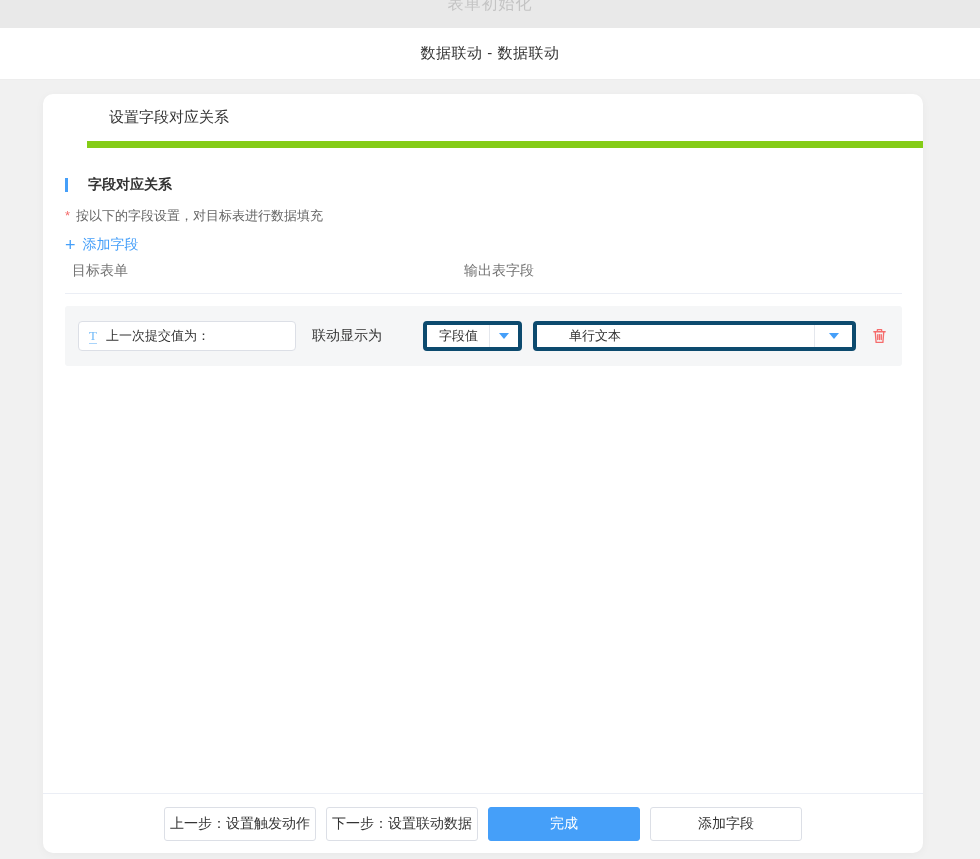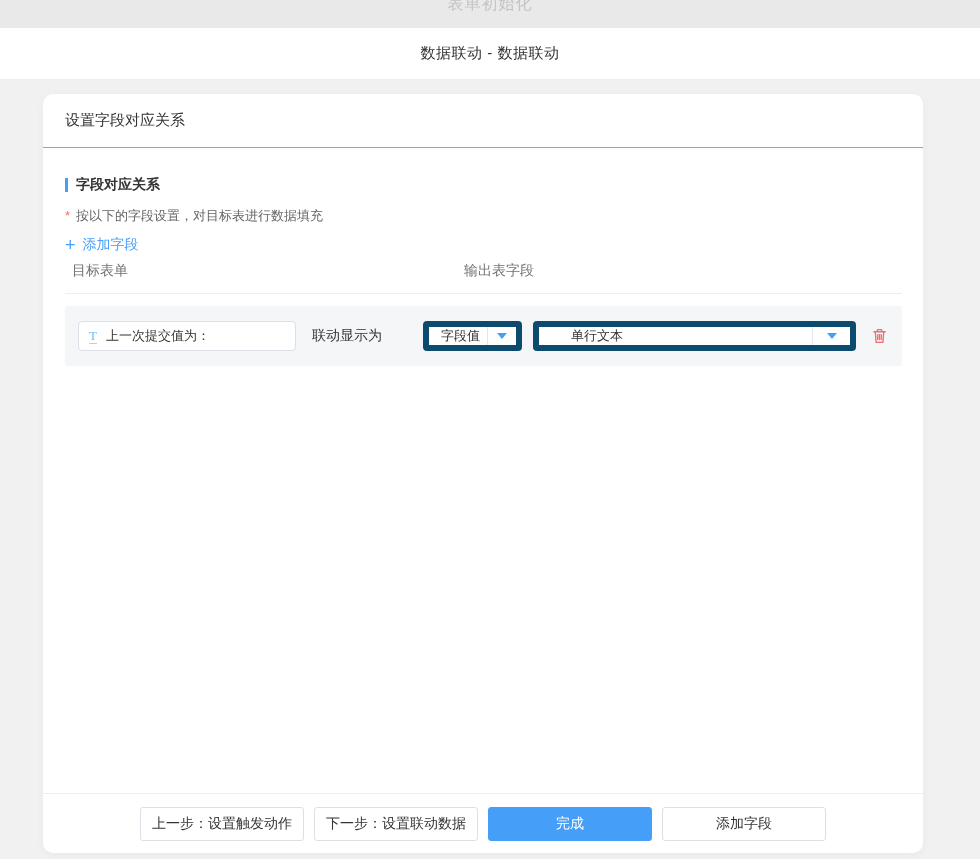--- a/index.html
+++ b/index.html
@@ -52,32 +52,33 @@
     display: flex;
     flex-direction: column;
     overflow: hidden;
   }
   .panel-header {
     height: 54px;
     flex: none;
     display: flex;
     align-items: center;
     padding: 0 22px;
-    border-bottom: 1px solid #84cc16;
+    border-bottom: 7px solid #84cc16;
+    margin-left: 44px;
   }
   .panel-header .panel-title { font-size: 15px; color: #333; }
   .panel-body {
     flex: 1;
     padding: 28px 21px 0 22px;
     overflow: hidden;
   }
   .section-title {
     display: flex;
     align-items: center;
-    gap: 8px;
+    gap: 20px;
   }
   .section-title .accent-bar {
     width: 3px; height: 14px;
     background: #459ff9;
     flex: none;
   }
   .section-title .txt { font-size: 14px; font-weight: bold; color: #333; }
   .hint-line {
     margin-top: 13px;
     font-size: 13px;
@@ -144,21 +145,21 @@
   }
   .mid-label {
     margin-left: 16px;
     font-size: 14px;
     color: #333;
     flex: none;
   }
   .select {
     height: 30px;
     background: #fff;
-    border: 6px solid #0c4a6e;
+    border: 4px solid #0c4a6e;
     border-radius: 4px;
     display: flex;
     align-items: center;
     cursor: pointer;
   }
   .select .sel-text {
     flex: 1;
     padding: 0 12px;
     font-size: 13px;
     color: #333;
@@ -194,21 +195,21 @@
   .panel-footer {
     flex: none;
     height: 60px;
     border-top: 1px solid #ebeef5;
     display: flex;
     align-items: center;
     justify-content: center;
     gap: 10px;
   }
   .btn {
-    width: 164px;
+    width: 152px;
     height: 34px;
     background: #fff;
     border: 1px solid #dcdfe6;
     border-radius: 3px;
     font-size: 14px;
     color: #333;
     font-family: inherit;
     cursor: pointer;
     display: flex;
     align-items: center;

